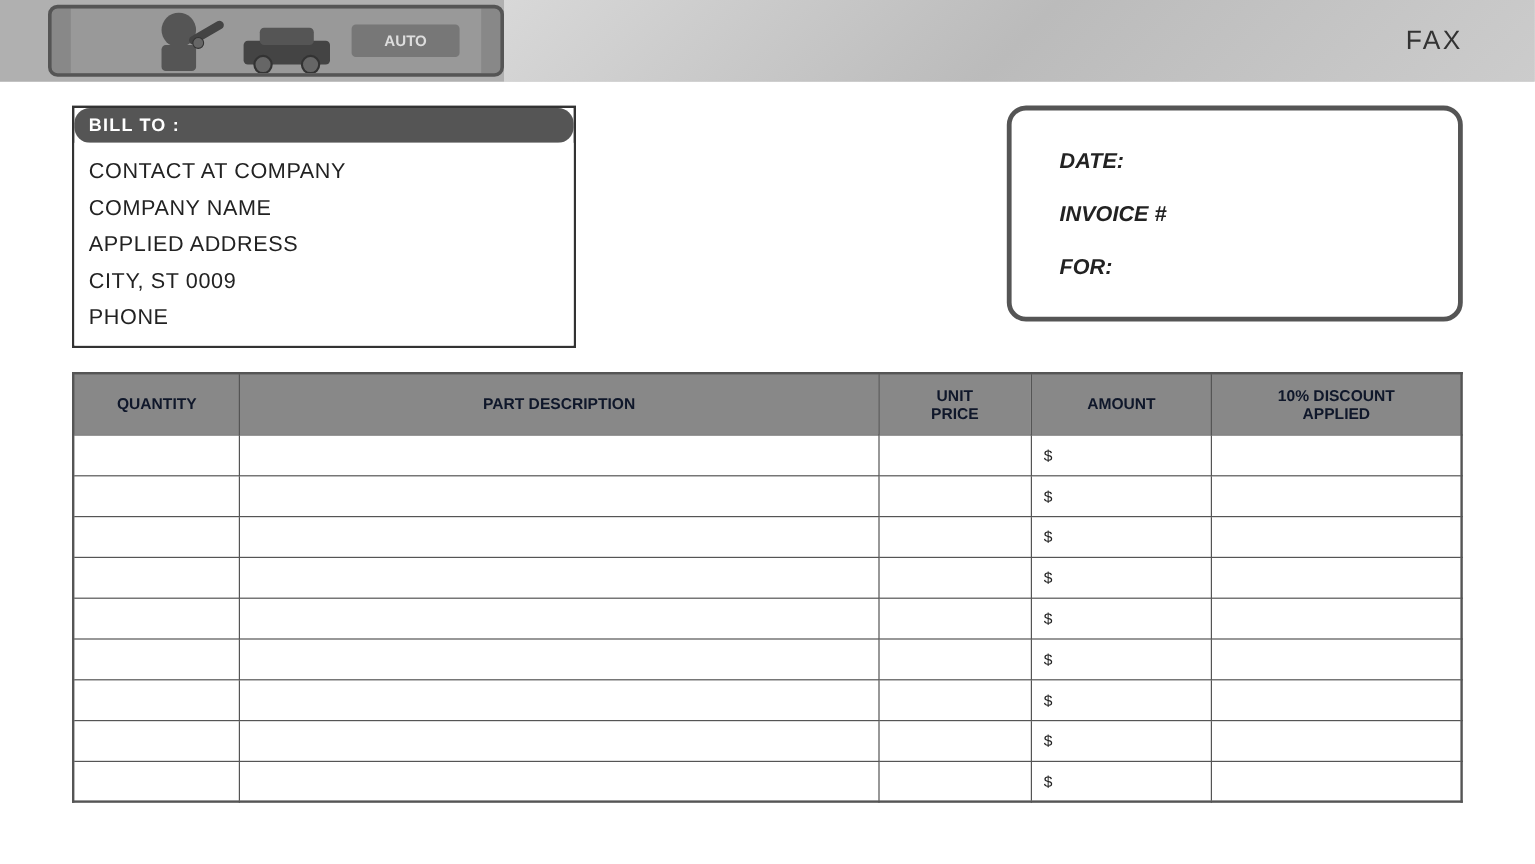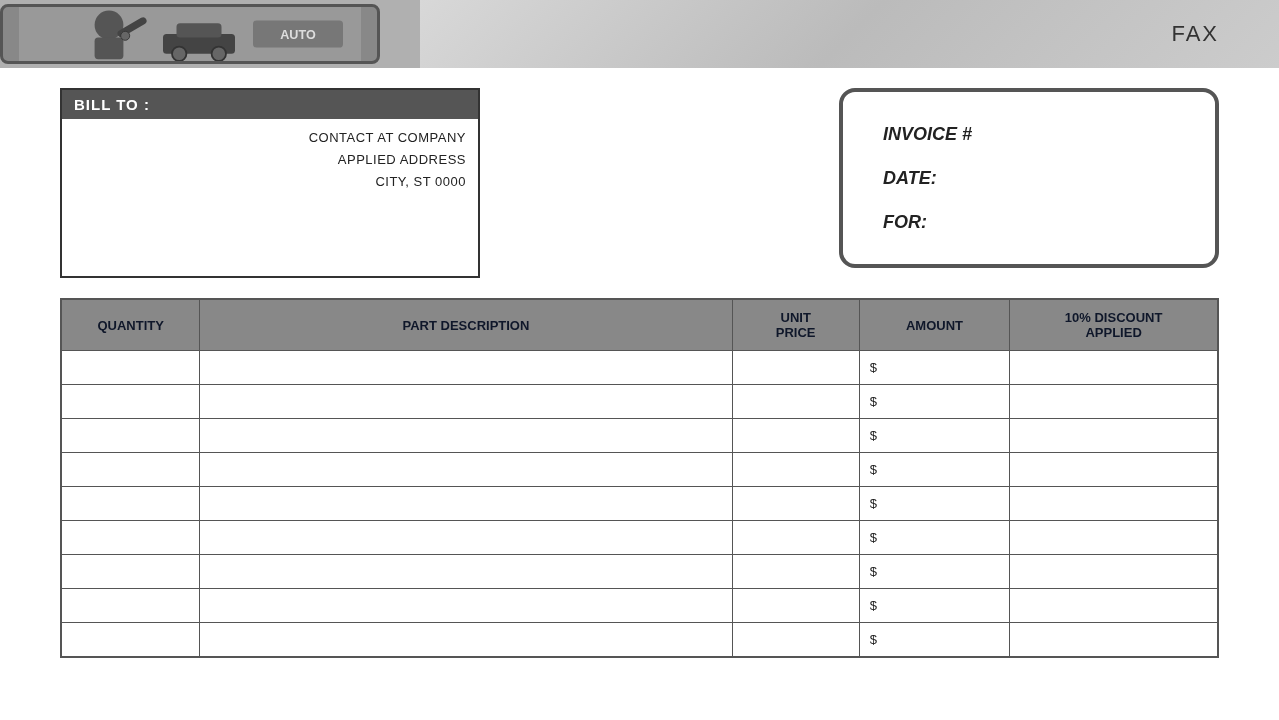--- a/index.html
+++ b/index.html
@@ -24,21 +24,21 @@
       align-items: stretch;
       height: 68px;
       position: relative;
     }
 
     .header-logo {
       width: 420px;
       background: #b0b0b0;
       display: flex;
       align-items: center;
-      justify-content: flex-start;
+      justify-content: flex-end;
       position: relative;
       overflow: hidden;
     }
 
     .header-logo-box {
       width: 380px;
       height: 60px;
       background: #888;
       border: 3px solid #555;
       border-radius: 8px;
@@ -83,33 +83,33 @@
       min-height: 190px;
     }
 
     .bill-to-header {
       background: #555;
       padding: 6px 12px;
       color: #fff;
       font-weight: bold;
       font-size: 15px;
       letter-spacing: 1px;
+      border-radius: 13px;
     }
 
     .bill-to-body {
       padding: 8px 12px;
       background: #fff;
     }
 
     .bill-to-body p {
-      font-size: 13px;
+      font-size: 18px;
       color: #222;
       line-height: 1.7;
       letter-spacing: 0.5px;
-      text-align: right;
     }
 
     .invoice-box {
       border: 4px solid #555;
       border-radius: 16px;
       padding: 20px 40px;
       width: 380px;
       min-height: 180px;
       display: flex;
       flex-direction: column;
@@ -203,28 +203,30 @@
       <span class="fax-label">FAX</span>
     </div>
   </div>
 
   <div class="bill-section">
     <div class="bill-to-box">
       <div class="bill-to-header">BILL TO :</div>
       <div class="bill-to-body">
 
       <p>CONTACT AT COMPANY</p>
+          <p>COMPANY NAME</p>
           <p>APPLIED ADDRESS</p>
-          <p>CITY, ST 0000</p>
+          <p>CITY, ST 0009</p>
+          <p>PHONE</p>
         </div>
     </div>
 
     <div class="invoice-box">
+      <div class="invoice-field">DATE:</div>
       <div class="invoice-field">INVOICE #</div>
-      <div class="invoice-field">DATE:</div>
       <div class="invoice-field">FOR:</div>
     </div>
   </div>
 
   <div class="table-section">
     <table>
       <thead>
         <tr>
           <th class="col-qty">QUANTITY</th>
           <th class="col-desc">PART DESCRIPTION</th>

